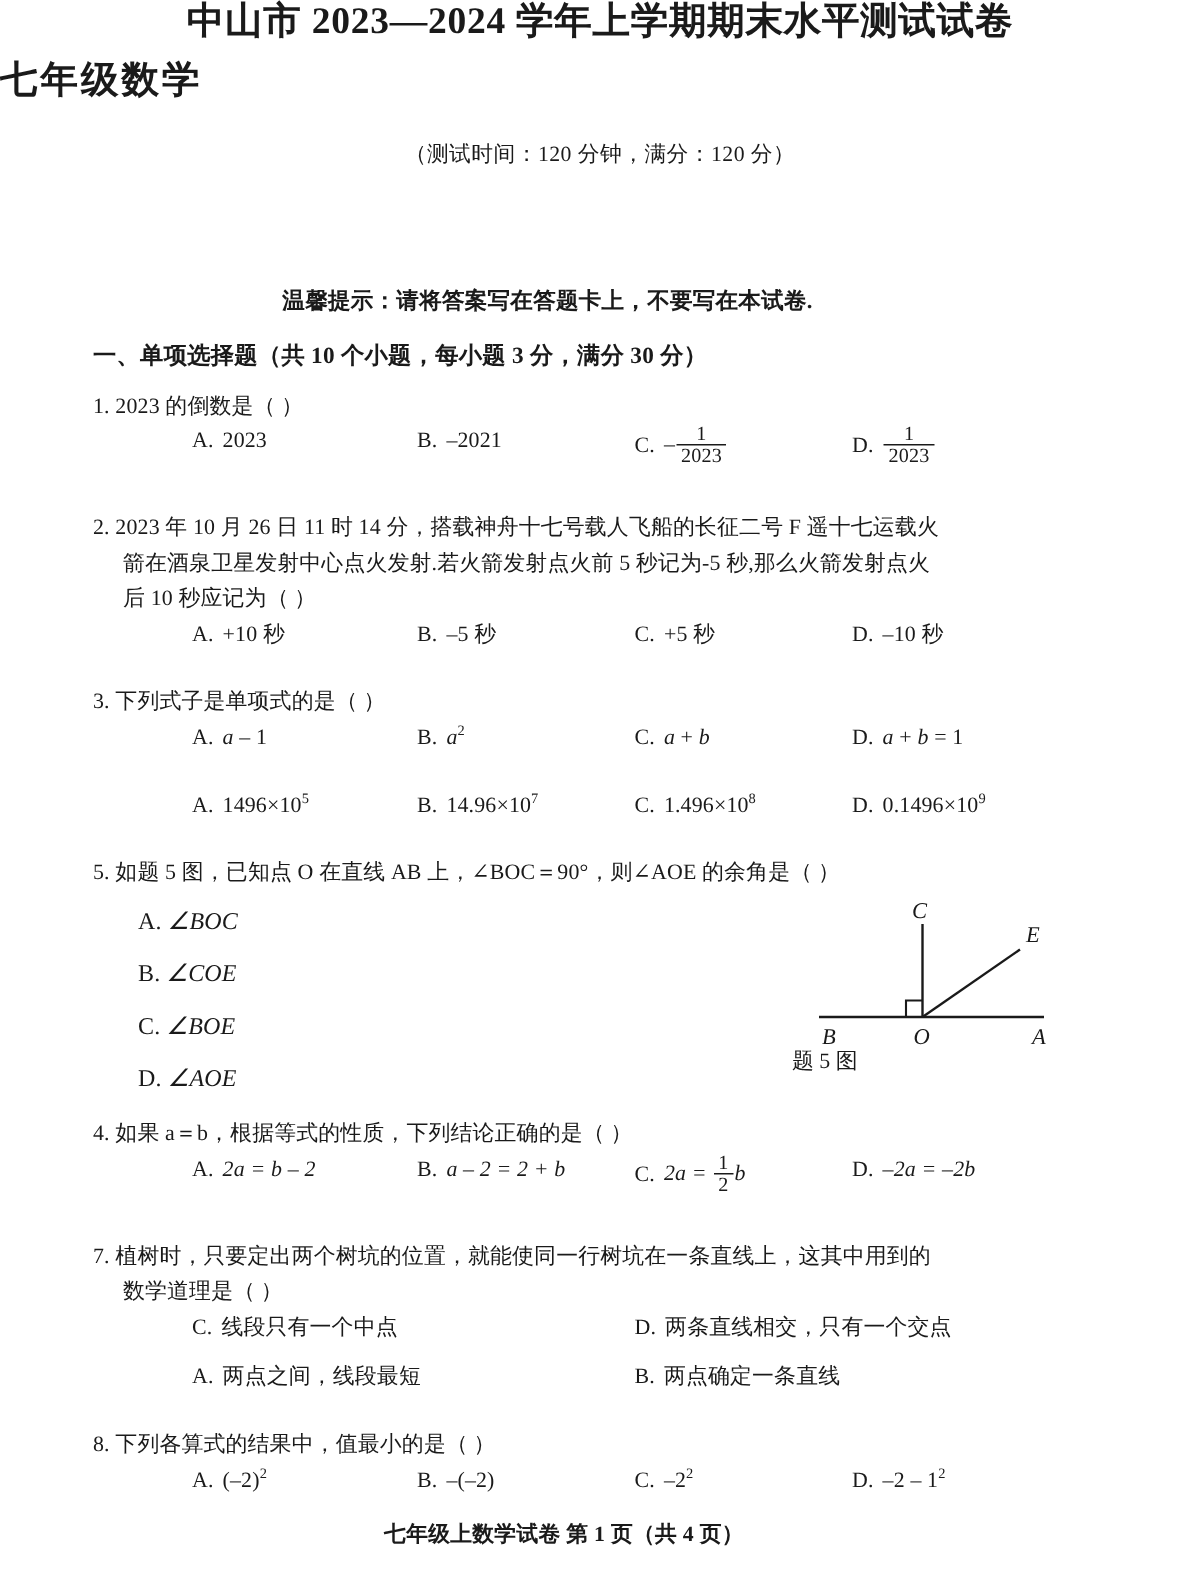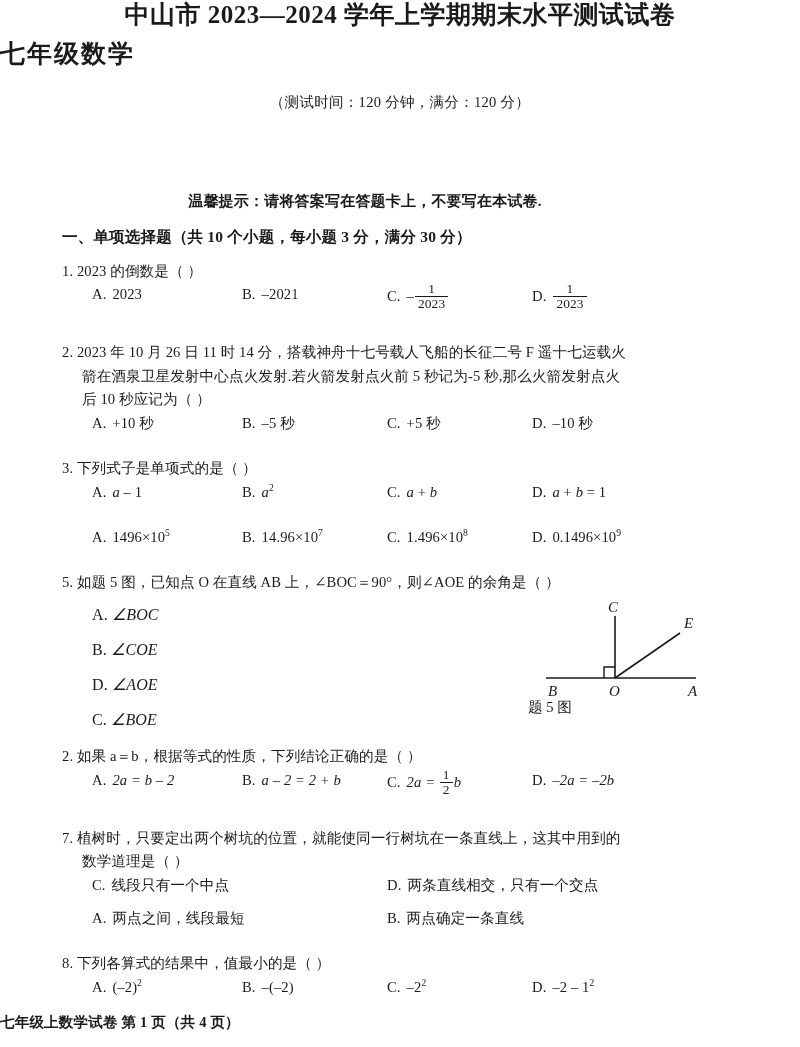--- a/index.html
+++ b/index.html
@@ -91,20 +91,21 @@
     position: relative;
     padding-top: 9px;
     height: 24px;
     font-size: 14.6px;
   }
   .opts.tall { height: 34px; padding-top: 12px; }
   .opt {
     position: absolute;
     top: 0;
     white-space: nowrap;
+    margin-left: 36px;
   }
   .opt .lab { margin-right: 6px; }
   .c1 { left: 30px; }
   .c2 { left: 180px; }
   .c3 { left: 325px; }
   .c4 { left: 470px; }
   
   .h1 { left: 30px; }
   .h2 { left: 325px; }
 
@@ -150,20 +151,21 @@
     width: 172px;
     font-size: 14.6px;
   }
 
   
   .footer {
     position: absolute;
     left: 0;
     top: 1013px;
     width: 752px;
+    text-align: center;
     font-size: 14.5px;
     font-weight: bold;
     letter-spacing: 0.2px;
   }
 </style>
 </head>
 <body>
 
 <div class="page">
 
@@ -254,30 +256,30 @@
     <div class="q">
       <div class="q-stem">5. 如题 5 图，已知点 O 在直线 AB 上，∠BOC＝90°，则∠AOE 的余角是（      ）</div>
       <div class="opts-stack">
         <div class="srow">
           <span class="lab">A.</span> <span class="mi">∠BOC</span>
         </div>
         <div class="srow">
           <span class="lab">B.</span> <span class="mi">∠COE</span>
         </div>
         <div class="srow">
+          <span class="lab">C.</span> <span class="mi">∠BOE</span>
+        </div>
+        <div class="srow">
           <span class="lab">D.</span> <span class="mi">∠AOE</span>
         </div>
-        <div class="srow">
-          <span class="lab">C.</span> <span class="mi">∠BOE</span>
-        </div>
-      </div>
-    </div>
-
-    <div class="q">
-      <div class="q-stem">2. 如果 a＝b，根据等式的性质，下列结论正确的是（      ）</div>
+      </div>
+    </div>
+
+    <div class="q">
+      <div class="q-stem">4. 如果 a＝b，根据等式的性质，下列结论正确的是（      ）</div>
       <div class="opts tall">
         <span class="opt c1">
           <span class="lab">A.</span><span class="mi">2a = b – 2</span>
         </span>
         <span class="opt c2">
           <span class="lab">B.</span><span class="mi">a – 2 = 2 + b</span>
         </span>
         <span class="opt c3">
           <span class="lab">C.</span><span class="mi">2a = </span><span class="frac"><span class="num">1</span><span class="den">2</span></span><span class="mi">b</span>
         </span>

